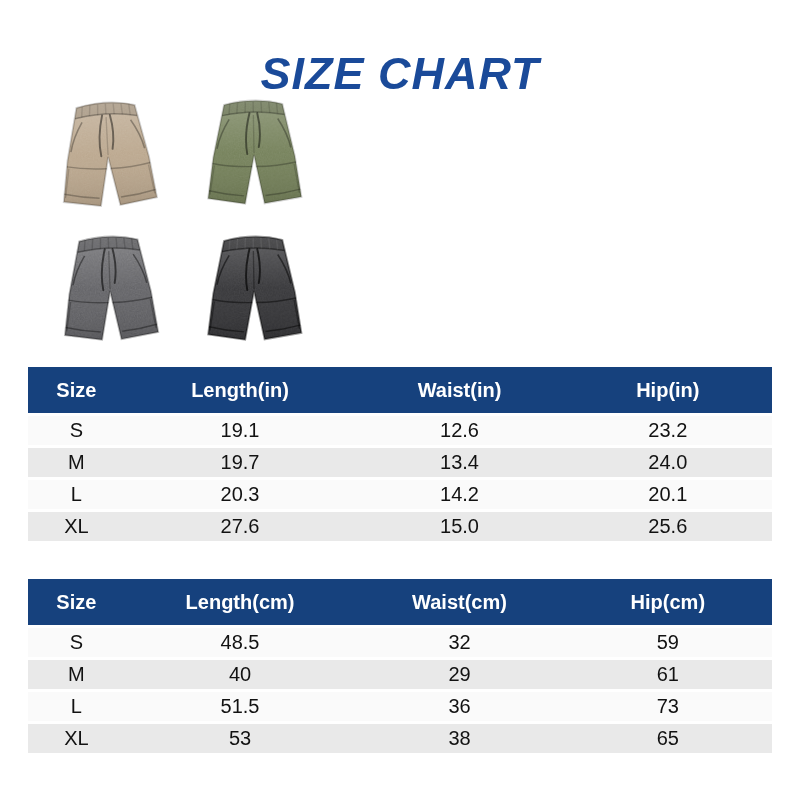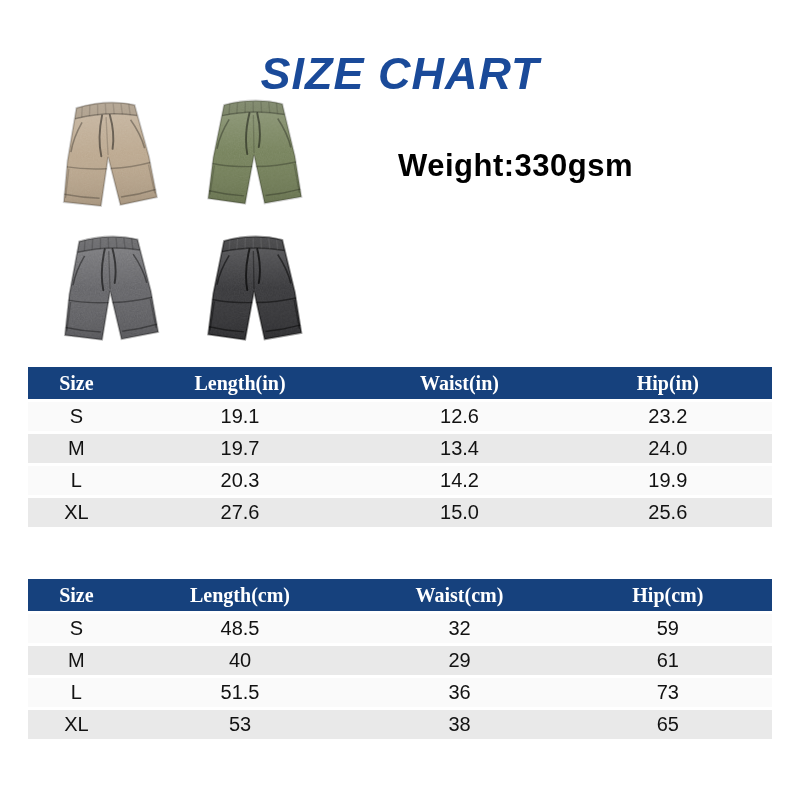--- a/index.html
+++ b/index.html
@@ -25,21 +25,21 @@
   .spec.weight{top:148px;}
   .spec.material{top:222px;}
   
   table.size-table{
     position:absolute;left:28px;width:744px;border-collapse:collapse;table-layout:fixed;
   }
   table.t1{top:367px;}
   table.t2{top:579px;}
   .size-table th{
     background:#16417d;color:#ffffff;font-size:20px;font-weight:bold;
-    height:30px;text-align:center;padding:1px;font-family:Liberation Serif, serif;
+    height:30px;text-align:center;padding:8px;
   }
   .size-table td{
     font-size:20px;text-align:center;height:29px;padding:0;color:#121212;
   }
   .size-table tbody tr{border-top:3px solid #ffffff;}
   .size-table tbody tr:nth-child(odd){background:#fafafa;}
   .size-table tbody tr:nth-child(even){background:#e9e9e9;}
   col.c-size{width:13%;}
   col.c-length{width:31%;}
   col.c-waist{width:28%;}
@@ -133,21 +133,20 @@
       <path d="M46,15 L45,26 M54,14 L53,25 M62,13.5 L61.5,24.5 M70,13.2 L70,24 M78,13.5 L78.5,24.5 M86,14 L87,25 M94,15 L95,26" stroke="rgba(255,255,255,0.07)" stroke-width="1.5" fill="none"></path>
       <path d="M66,25 C62,40 61,54 63,67 M74,25 C77,38 77,50 75,60" stroke="rgba(0,0,0,0.65)" stroke-width="2" fill="none" stroke-linecap="round"></path>
       <path d="M45,31 C38,42 34,52 32,61 M95,31 C102,42 106,52 108,61" stroke="rgba(0,0,0,0.50)" stroke-width="1.6" fill="none"></path>
       <path d="M27,76 C41,79 55,80 68,80 M72,80 C85,80 99,79 113,76" stroke="rgba(0,0,0,0.45)" stroke-width="1.5" fill="none"></path>
       <path d="M29,78 L24,108 M111,78 L116,108 M70,27 L70,66" stroke="rgba(0,0,0,0.35)" stroke-width="1.4" fill="none"></path>
       <path d="M23,104 C35,107 47,109 59,110 M81,110 C93,109 105,107 117,104" stroke="rgba(0,0,0,0.45)" stroke-width="1.5" fill="none"></path>
       <path d="M40,16 C60,11 82,11 100,16 L112,70 L118,112 L80,118 L70,68 L60,118 L22,112 L28,70 Z" fill="none" stroke="rgba(0,0,0,0.40)" stroke-width="2"></path>
     </svg>
   </div>
 
-  <div class="spec weight">Weight:330gsm</div>
 
   <table class="size-table t1">
     <colgroup>
         <col class="c-size">
         <col class="c-length">
         <col class="c-waist">
         <col class="c-hip">
       </colgroup>
     <thead>
       <tr>
@@ -167,21 +166,21 @@
       <tr>
         <td>M</td>
         <td>19.7</td>
         <td>13.4</td>
         <td>24.0</td>
       </tr>
       <tr>
         <td>L</td>
         <td>20.3</td>
         <td>14.2</td>
-        <td>19.9</td>
+        <td>20.1</td>
       </tr>
       <tr>
         <td>XL</td>
         <td>27.6</td>
         <td>15.0</td>
         <td>25.6</td>
       </tr>
     </tbody>
   </table>
 

